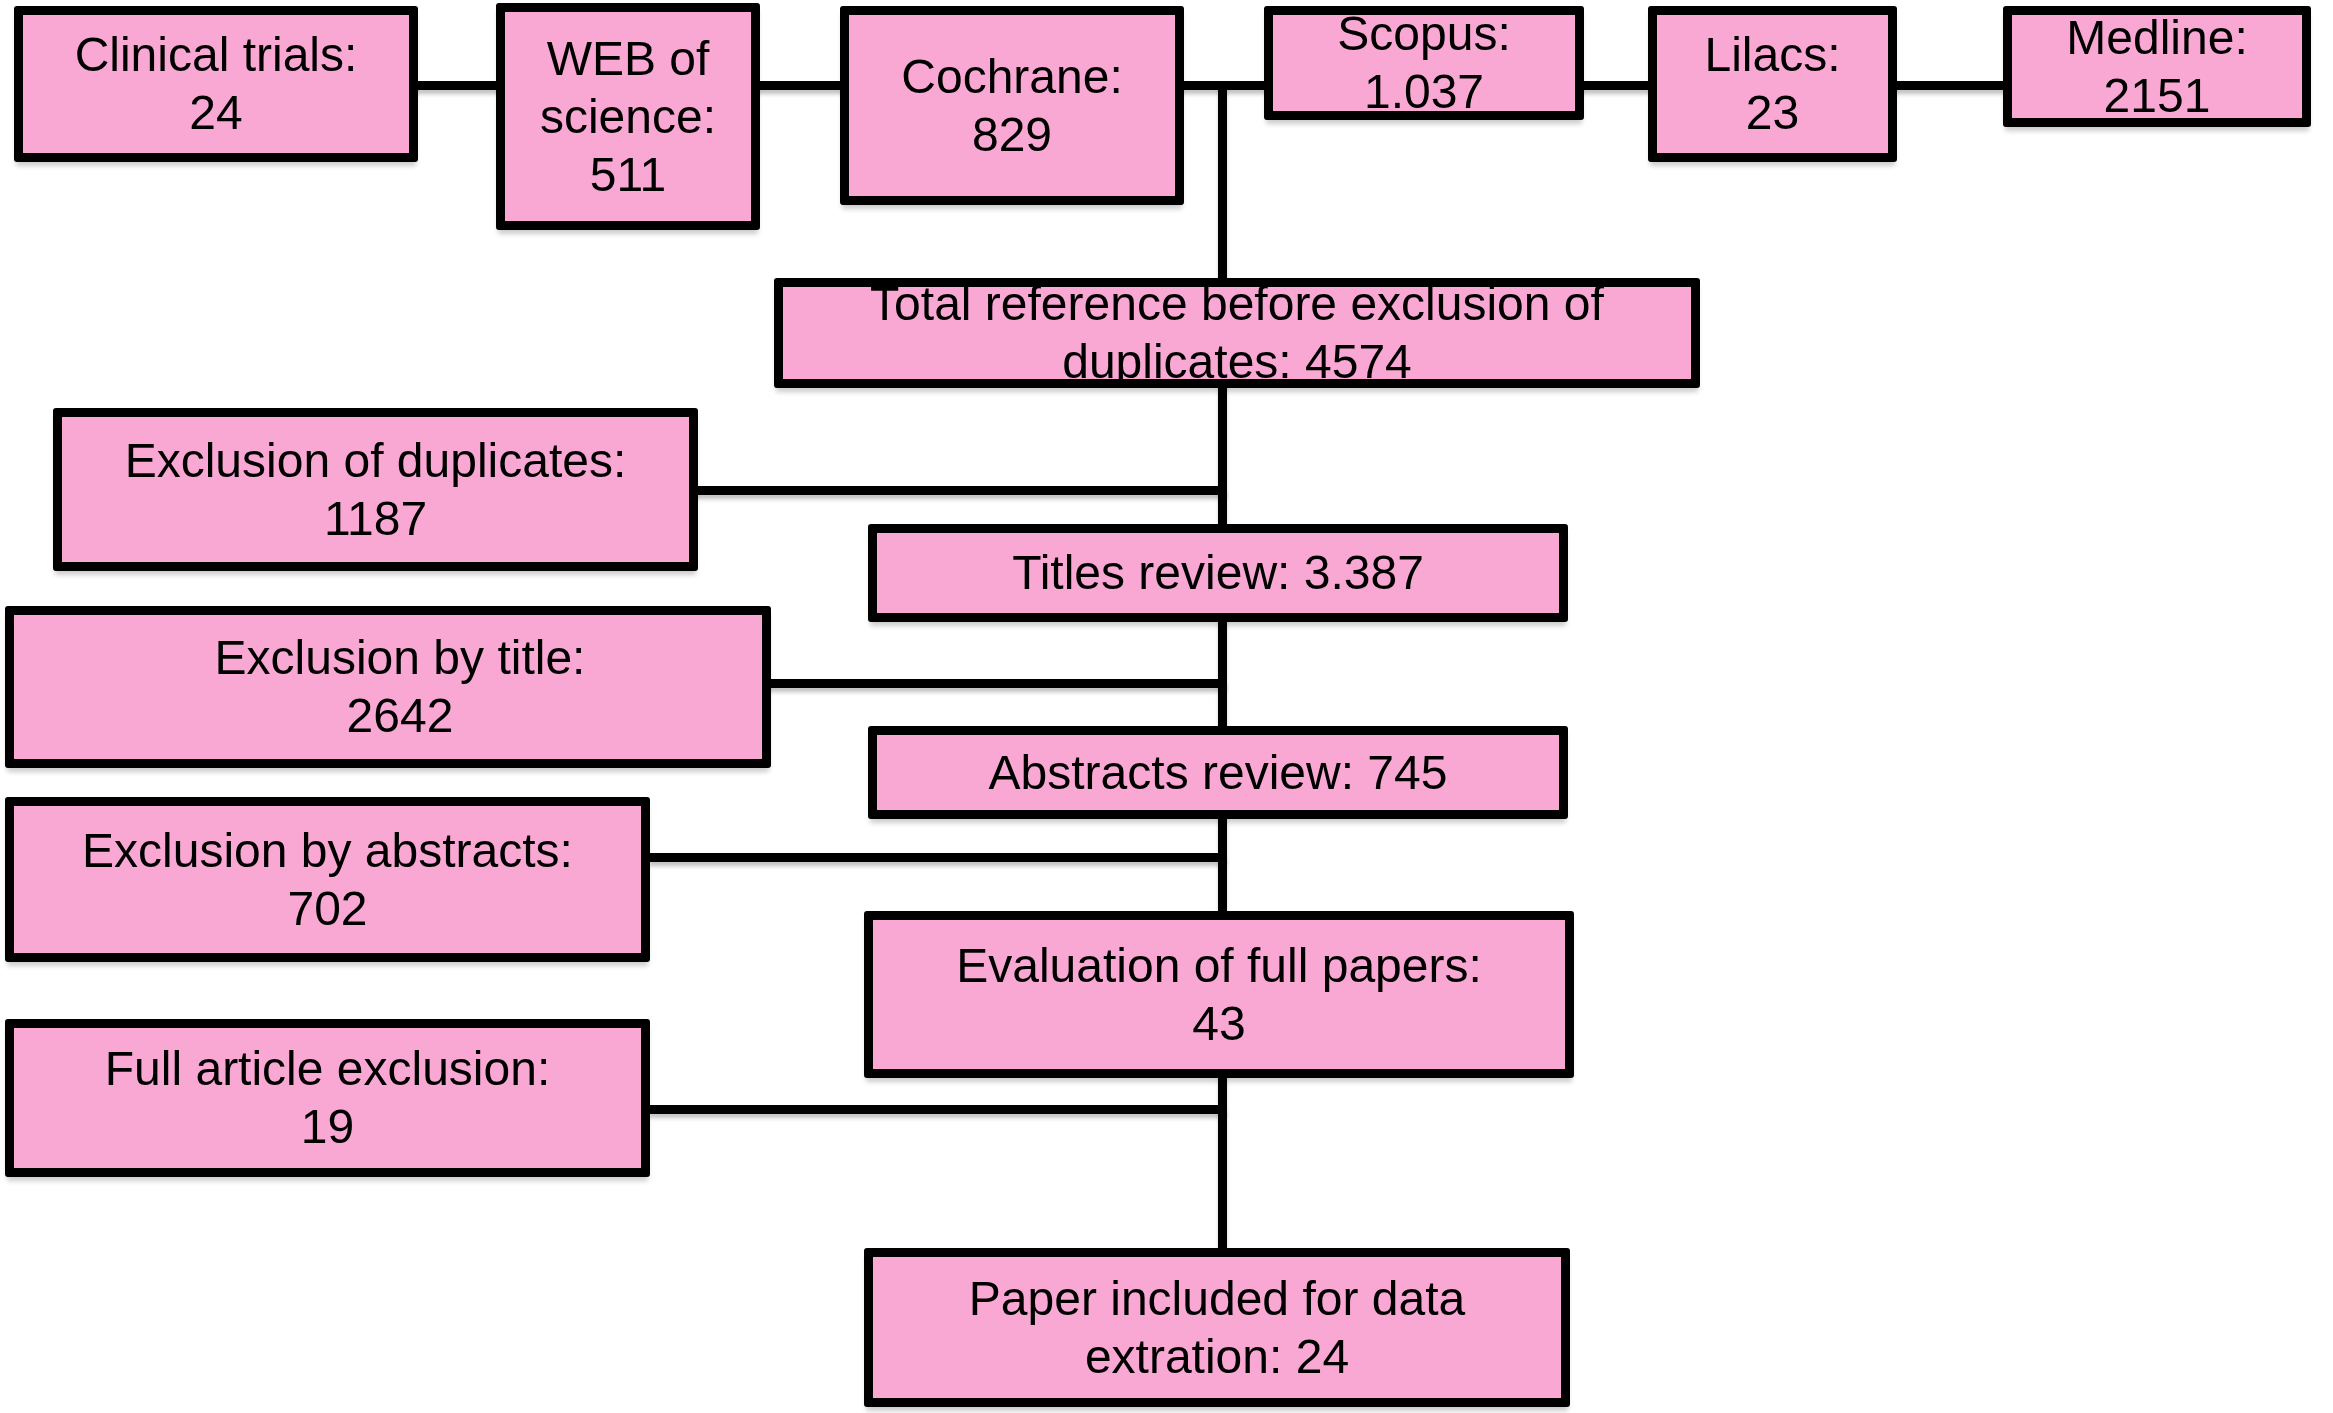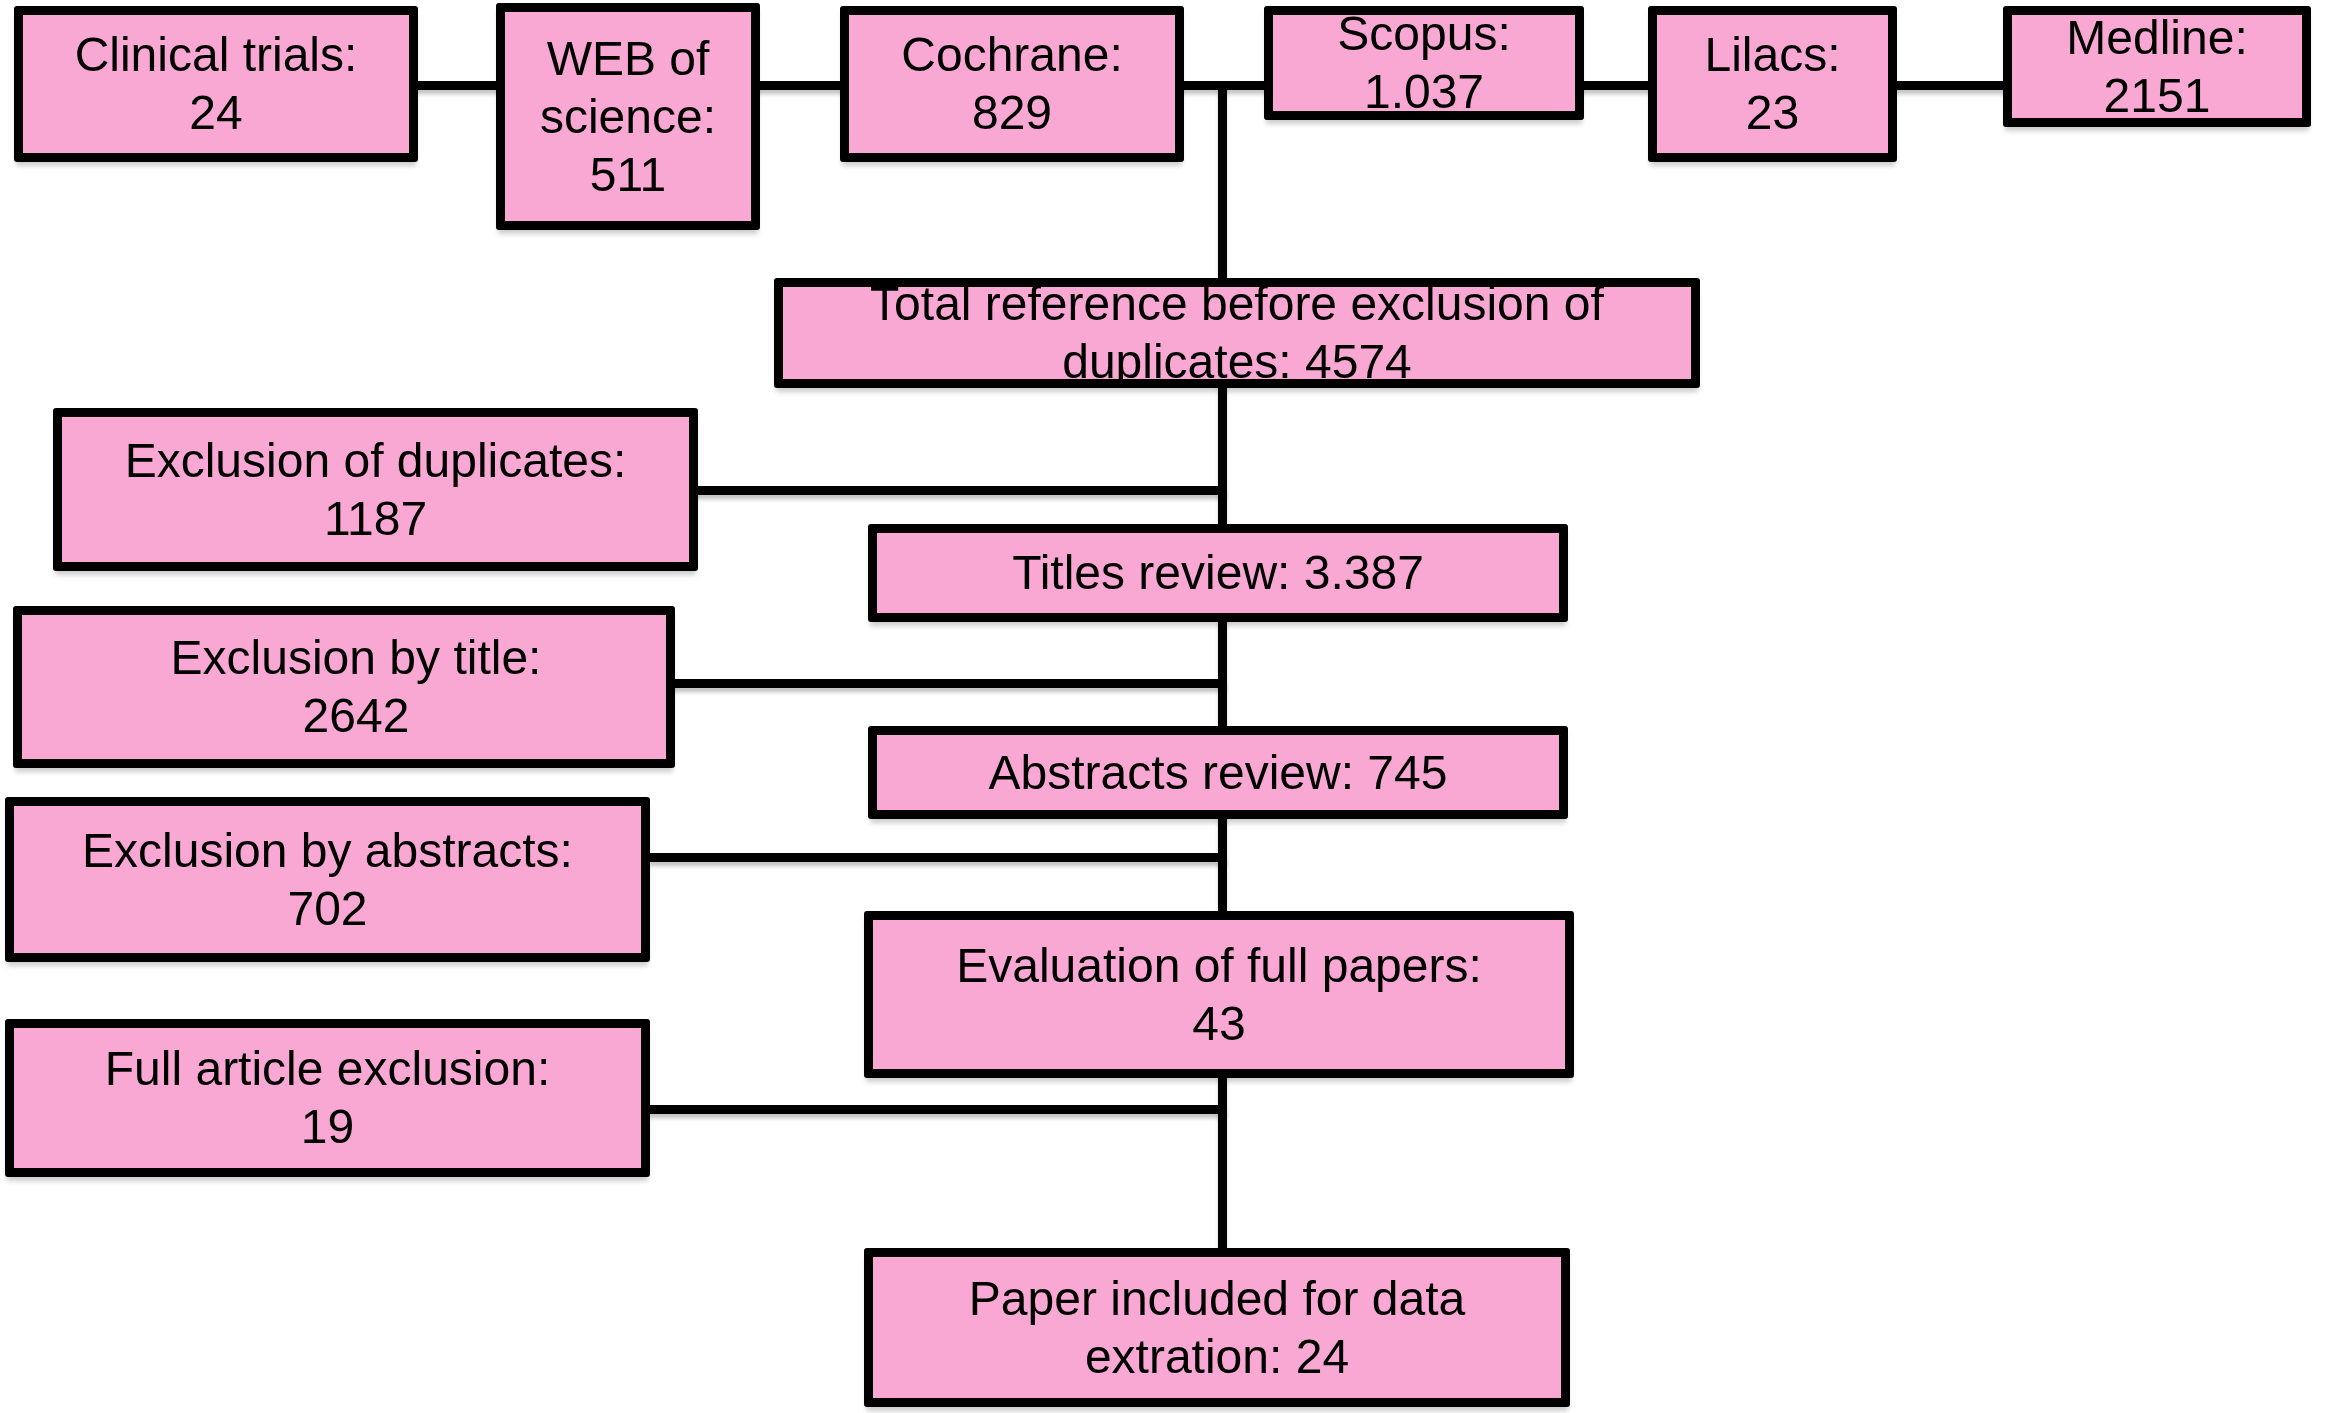--- a/index.html
+++ b/index.html
@@ -55,21 +55,21 @@
     <span class="ln">Clinical trials:</span>
     <span class="ln">24</span>
   </div>
 
   <div class="node" style="left:496px; top:3px; width:264px; height:227px;">
     <span class="ln">WEB of</span>
     <span class="ln">science:</span>
     <span class="ln">511</span>
   </div>
 
-  <div class="node" style="left:840px; top:6px; width:344px; height:156px;">
+  <div class="node" style="left:840px; top:6px; width:344px; height:199px;">
     <span class="ln">Cochrane:</span>
     <span class="ln">829</span>
   </div>
 
   <div class="node" style="left:1264px; top:6px; width:320px; height:114px;">
     <span class="ln">Scopus:</span>
     <span class="ln">1.037</span>
   </div>
 
   <div class="node" style="left:1648px; top:6px; width:249px; height:156px;">
@@ -103,21 +103,21 @@
   <div class="node" style="left:864px; top:1248px; width:706px; height:159px;">
     <span class="ln">Paper included for data</span>
     <span class="ln">extration: 24</span>
   </div>
 
   <div class="node" style="left:5px; top:408px; width:645px; height:163px;margin-left:48px;">
     <span class="ln">Exclusion of duplicates:</span>
     <span class="ln">1187</span>
   </div>
 
-  <div class="node" style="left:13px; top:606px; width:662px; height:162px;padding-left:24px;">
+  <div class="node" style="left:5px; top:606px; width:766px; height:162px;padding-left:24px;">
     <span class="ln">Exclusion by title:</span>
     <span class="ln">2642</span>
   </div>
 
   <div class="node" style="left:5px; top:797px; width:645px; height:165px;">
     <span class="ln">Exclusion by abstracts:</span>
     <span class="ln">702</span>
   </div>
 
   <div class="node" style="left:5px; top:1019px; width:645px; height:158px;">

